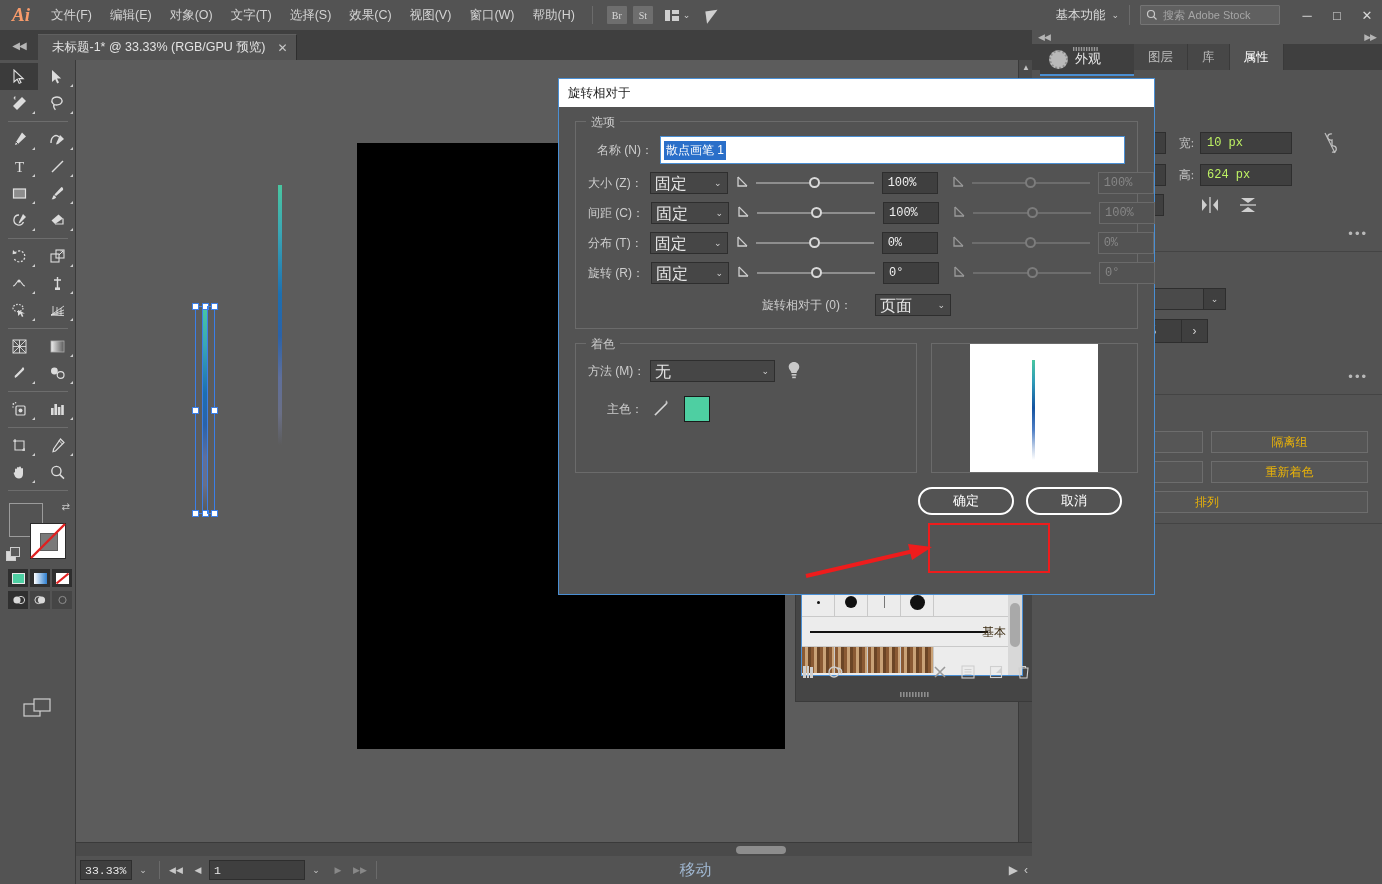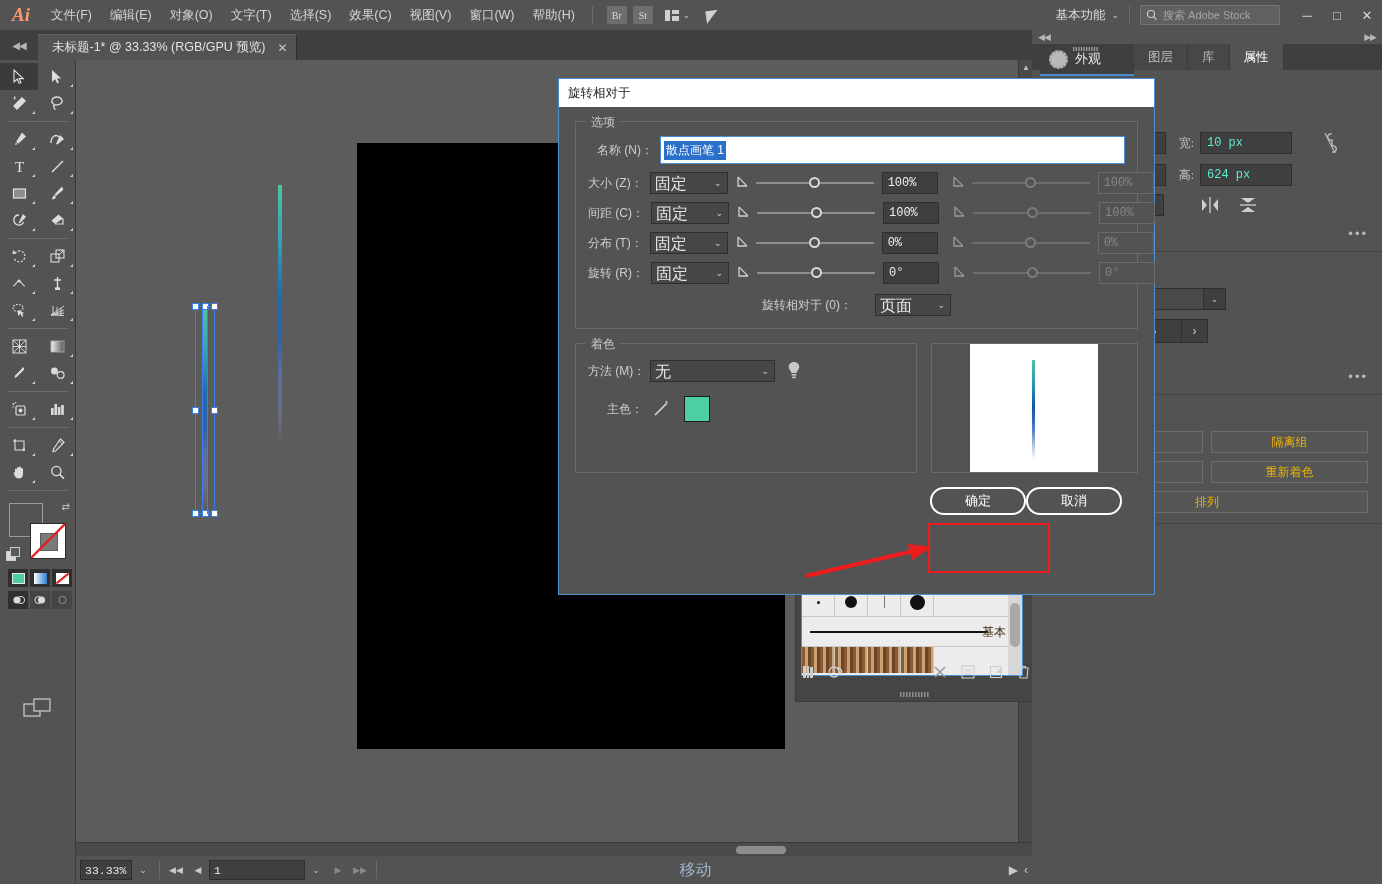--- a/index.html
+++ b/index.html
@@ -187,21 +187,21 @@
   .fa-grip { position: absolute; left: 33px; top: 3px; width: 26px; height: 4px; }
   .appear-ico { width: 19px; height: 19px; border-radius: 50%; background: #b9b9b9; border: 2px dotted #8f8f8f; }
   .rp-tab { height: 26px; padding: 0 14px; display: flex; align-items: center; color: #bdbdbd; font-size: 12.5px; background: #474747; border-right: 1px solid #3a3a3a;}
   .rp-tab.active { background: #535353; color: #fff; }
   .rp-body { position: absolute; left: 0; top: 56px; width: 350px; height: 798px; background: #535353; }
   .rp-section { border-bottom: 1px solid #444; padding: 10px 14px; }
   .rp-h { color: #c3c3c3; font-size: 12px; margin-bottom: 9px; }
   .xf-grid { display: grid; grid-template-columns: 28px 92px 34px 92px 1fr; row-gap: 8px; align-items: center; }
   .xf-lab { color: #c3c3c3; font-size: 12px; text-align: right; padding-right: 6px; font-family: "Liberation Serif", serif; }
   .xf-in {
-    height: 22px; background: #3f3f3f; border: 1px solid #2e2e2e; color: #5eead4;
+    height: 22px; background: #3f3f3f; border: 1px solid #2e2e2e; color: #bef264;
     display: flex; align-items: center; padding: 0 6px; font-size: 12px;
     font-family: "Liberation Mono", monospace;
   }
   .selbox2 { display: flex; }
   .drop-arrow { width: 22px; height: 22px; background: #3f3f3f; border: 1px solid #2e2e2e; border-left: none; display: flex; align-items: center; justify-content: center; color: #d0d0d0; font-size: 9px;}
   .flip-row { display: flex; gap: 18px; align-items: center; color: #d2d2d2; }
   .appear-grid { display: grid; grid-template-columns: 74px 1fr; row-gap: 9px; align-items: center; }
   .ap-lab { color: #c3c3c3; font-size: 12px; }
   .ap-lab.dotted { border-bottom: 1px dotted #a5a5a5; display: inline-block; padding-bottom: 1px; width: fit-content; }
   .stroke-ctl { display: flex; align-items: center; }
@@ -270,21 +270,21 @@
   .prev-sq { width: 128px; height: 128px; background: #fff; position: relative; }
   .prev-stroke {
     position: absolute; left: 62px; top: 16px; width: 3px; height: 100px;
     background: linear-gradient(to bottom,#49c6a0 0%,#2f9bb8 22%,#1453a0 48%,#4f7fc5 70%,#c3d2e8 88%,#fff 100%);
   }
   .bulb { width: 14px; height: 20px; margin-left: 12px; }
   .main-color-row { display: flex; align-items: center; margin-top: 14px; }
   .mc-lab { width: 72px; text-align: right; padding-right: 7px; color: #cdcdcd; font-size: 12px; }
   .eyedrop { width: 22px; height: 22px; }
   .color-chip { width: 26px; height: 26px; background: #4ecfa2; border: 1px solid #1a1a1a; margin-left: 12px; }
-  .btn-row { display: flex; justify-content: flex-end; align-items: center; padding: 14px 16px 0 16px; }
+  .btn-row { display: flex; justify-content: flex-end; align-items: center; gap: 12px; padding: 14px 16px 0 16px; }
   .ai-btn {
     min-width: 96px; height: 28px; border: 2px solid #ffffff; border-radius: 14px;
     background: #535353; color: #fff; font-size: 13px; display: flex; align-items: center;
     justify-content: center; cursor: pointer;
   }
 
   
   .ann-box {
     position: absolute; left: 928px; top: 523px; width: 122px; height: 50px;
     border: 2px solid #ee1c1c; pointer-events: none;

